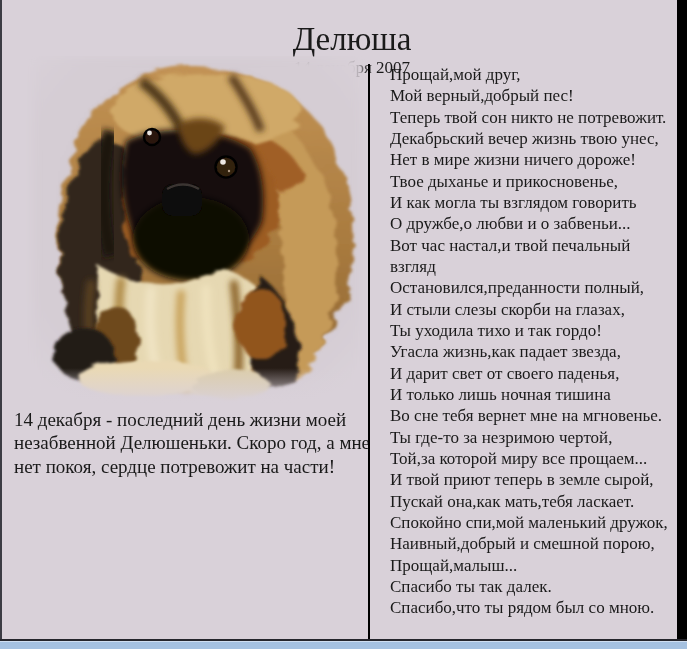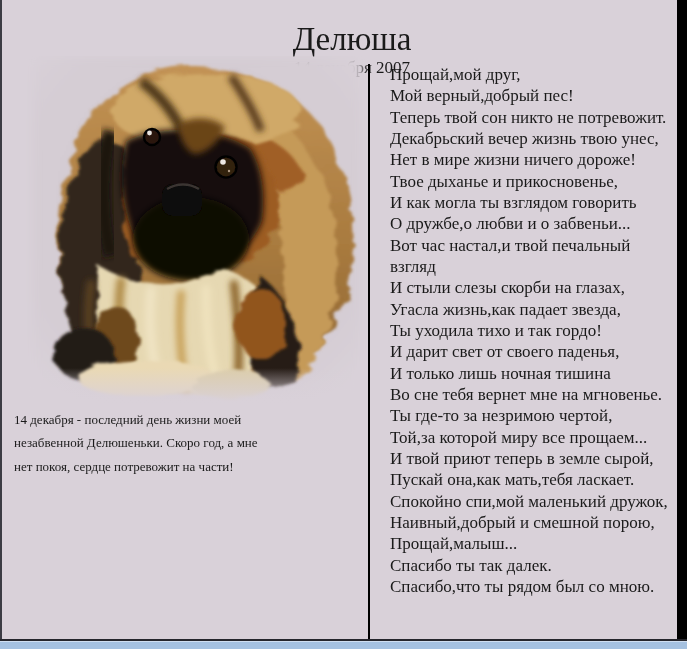--- a/index.html
+++ b/index.html
@@ -15,21 +15,21 @@
   .edge-left{position:absolute;left:0;top:0;width:2px;height:640px;background:#3c3c44;}
   .edge-right{position:absolute;left:677px;top:0;width:10px;height:640px;background:#000;}
 
   .header{position:absolute;left:17px;top:0;width:670px;text-align:center;}
   .title{font-size:33px;line-height:38px;padding-top:20px;}
   .date{font-size:17px;line-height:20px;}
 
   .photo{position:absolute;left:26px;top:56px;width:342px;height:348px;}
 
   .caption{position:absolute;left:14px;top:408px;width:350px;
-           font-size:13px;line-height:23.3px;}
+           font-size:19px;line-height:23.3px;}
   .caption-line{white-space:nowrap;}
 
   .poem{position:absolute;left:368px;top:64px;width:298px;height:576px;
         border-left:2px solid #000;border-right:2px solid #000;
         padding-left:20px;font-size:17px;line-height:21.33px;overflow:hidden;}
   .poem-line{white-space:nowrap;}
 
   .rule{position:absolute;left:0;top:639px;width:687px;height:2px;background:#26262c;}
   .bar{position:absolute;left:0;top:641px;width:687px;height:8px;background:#a5c1e0;
        border-top:1px solid #cfdef0;box-sizing:border-box;}
@@ -162,23 +162,24 @@
       <div class="poem-line">Прощай,мой друг,</div>
       <div class="poem-line">Мой верный,добрый пес!</div>
       <div class="poem-line">Теперь твой сон никто не потревожит.</div>
       <div class="poem-line">Декабрьский вечер жизнь твою унес,</div>
       <div class="poem-line">Нет в мире жизни ничего дороже!</div>
       <div class="poem-line">Твое дыханье и прикосновенье,</div>
       <div class="poem-line">И как могла ты взглядом говорить</div>
       <div class="poem-line">О дружбе,о любви и о забвеньи...</div>
       <div class="poem-line">Вот час настал,и твой печальный</div>
       <div class="poem-line">взгляд</div>
+      <div class="poem-line">Остановился,преданности полный,</div>
       <div class="poem-line">И стыли слезы скорби на глазах,</div>
+      <div class="poem-line">Ты уходила тихо и так гордо!</div>
       <div class="poem-line">Угасла жизнь,как падает звезда,</div>
-      <div class="poem-line">Ты уходила тихо и так гордо!</div>
       <div class="poem-line">И дарит свет от своего паденья,</div>
       <div class="poem-line">И только лишь ночная тишина</div>
       <div class="poem-line">Во сне тебя вернет мне на мгновенье.</div>
       <div class="poem-line">Ты где-то за незримою чертой,</div>
       <div class="poem-line">Той,за которой миру все прощаем...</div>
       <div class="poem-line">И твой приют теперь в земле сырой,</div>
       <div class="poem-line">Пускай она,как мать,тебя ласкает.</div>
       <div class="poem-line">Спокойно спи,мой маленький дружок,</div>
       <div class="poem-line">Наивный,добрый и смешной порою,</div>
       <div class="poem-line">Прощай,малыш...</div>

